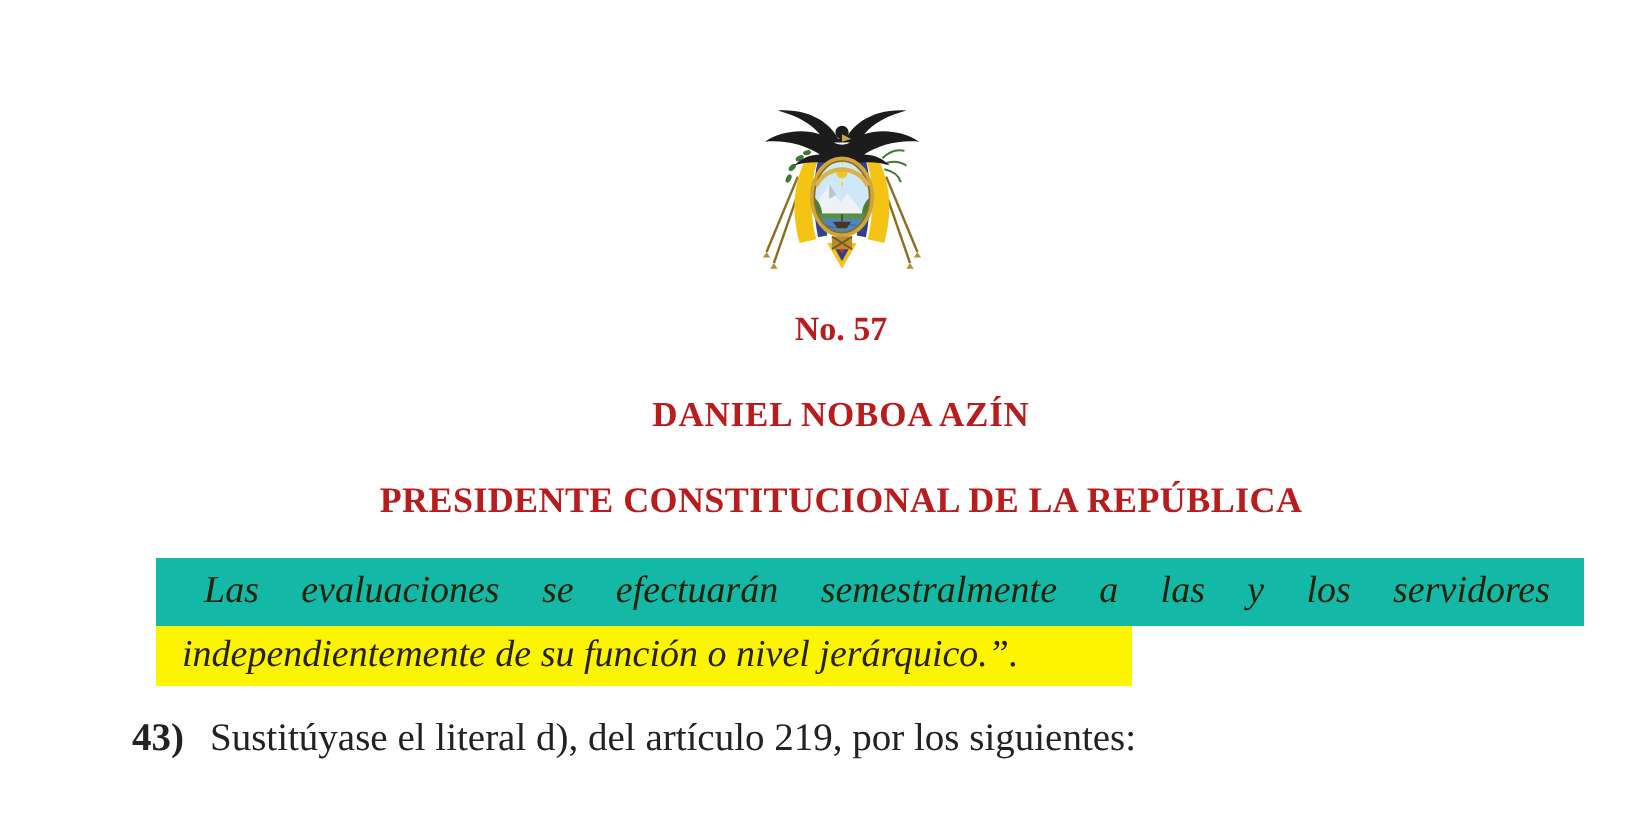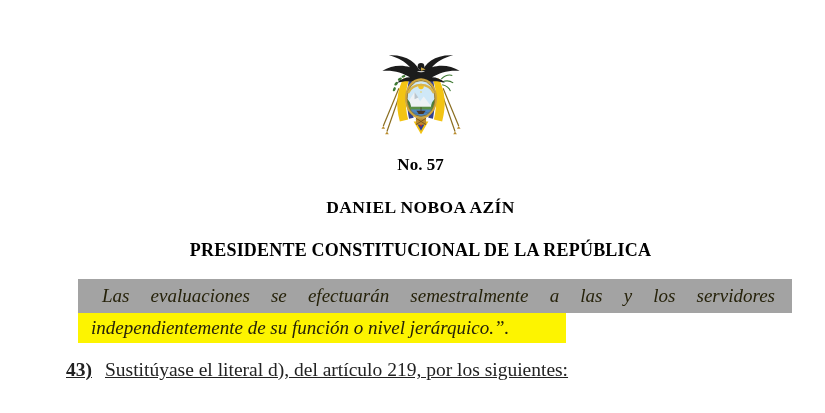--- a/index.html
+++ b/index.html
@@ -14,21 +14,21 @@
 
   
   .seal{
     position:absolute;left:374px;top:46px;width:94px;height:92px;
   }
   .seal svg{width:100%;height:100%;display:block;}
 
   
   .heading{
     position:absolute;left:0;width:809px;padding-left:16px;
-    text-align:center;color:#000000;font-weight:bold;
+    text-align:center;color:#b91c1c;font-weight:bold;
     white-space:nowrap;
   }
   .h-number{top:155px;font-size:17px;line-height:20px;}
   .h-name{top:197px;font-size:17.5px;line-height:21px;letter-spacing:0.4px;}
   .h-title{top:239px;font-size:18px;line-height:22px;letter-spacing:0.2px;}
 
   
   .quote{
     position:absolute;left:78px;top:279px;
     font-style:italic;font-size:19px;color:#26220a;
@@ -41,21 +41,21 @@
   }
   .quote-line2{
     width:488px;height:30px;line-height:30px;
     box-sizing:border-box;padding:0 8px 0 13px;
     white-space:nowrap;
   }
 
   
   .item{
     position:absolute;left:66px;top:357px;
-    font-size:19.5px;color:#222222;line-height:26px;white-space:nowrap;text-decoration:underline;
+    font-size:19.5px;color:#222222;line-height:26px;white-space:nowrap;
   }
   .item .num{font-weight:bold;margin-right:13px;}
 </style>
 </head>
 <body>
 
 <div class="page">
 
   <div class="seal">
     <svg viewBox="0 0 100 100" xmlns="http://www.w3.org/2000/svg">
@@ -144,21 +144,21 @@
         <path d="M44.5,78.5 L55.5,85.5 M55.5,78.5 L44.5,85.5" stroke="#7a541c" stroke-width="1"></path>
       </g>
     </svg>
   </div>
 
   <div class="heading h-number">No. 57</div>
   <div class="heading h-name">DANIEL NOBOA AZÍN</div>
   <div class="heading h-title">PRESIDENTE CONSTITUCIONAL DE LA REPÚBLICA</div>
 
   <div class="quote">
-    <div class="quote-line1 hl" style="background: #a3a3a3;">Las evaluaciones se efectuarán semestralmente a las y los servidores</div>
+    <div class="quote-line1 hl" style="background: #14b8a6;">Las evaluaciones se efectuarán semestralmente a las y los servidores</div>
     <div class="quote-line2 hl" style="background: rgb(253, 244, 0);">independientemente de su función o nivel jerárquico.”.</div>
   </div>
 
   <div class="item">
     <span class="num">43)</span><span>Sustitúyase el literal d), del artículo 219, por los siguientes:</span>
   </div>
 
 </div>
 
 </body></html>

